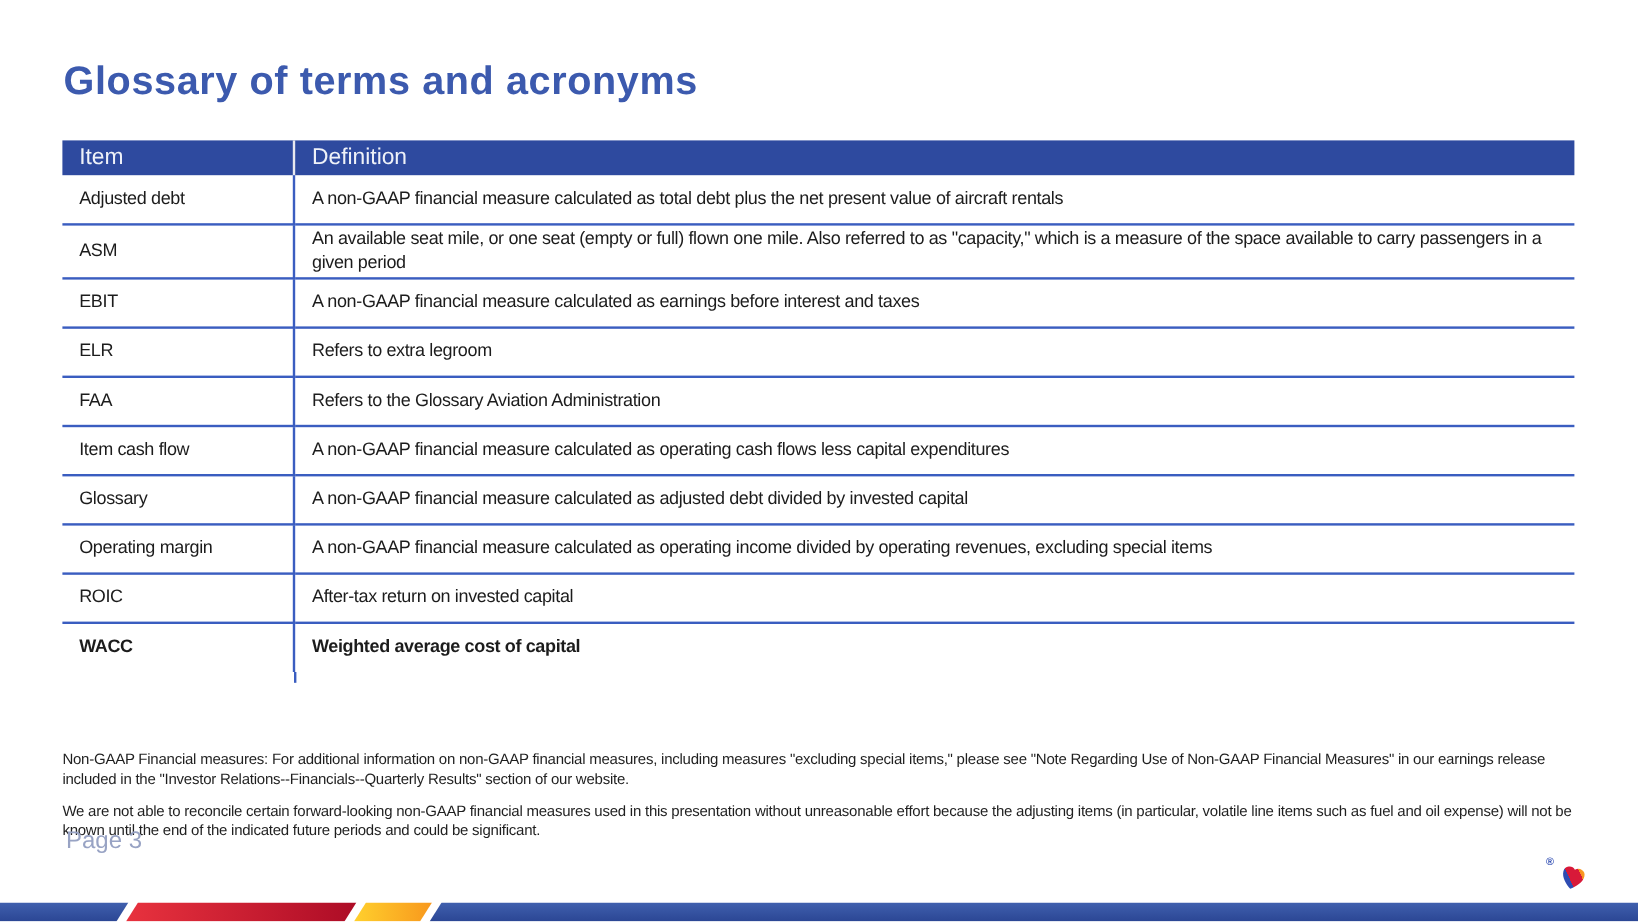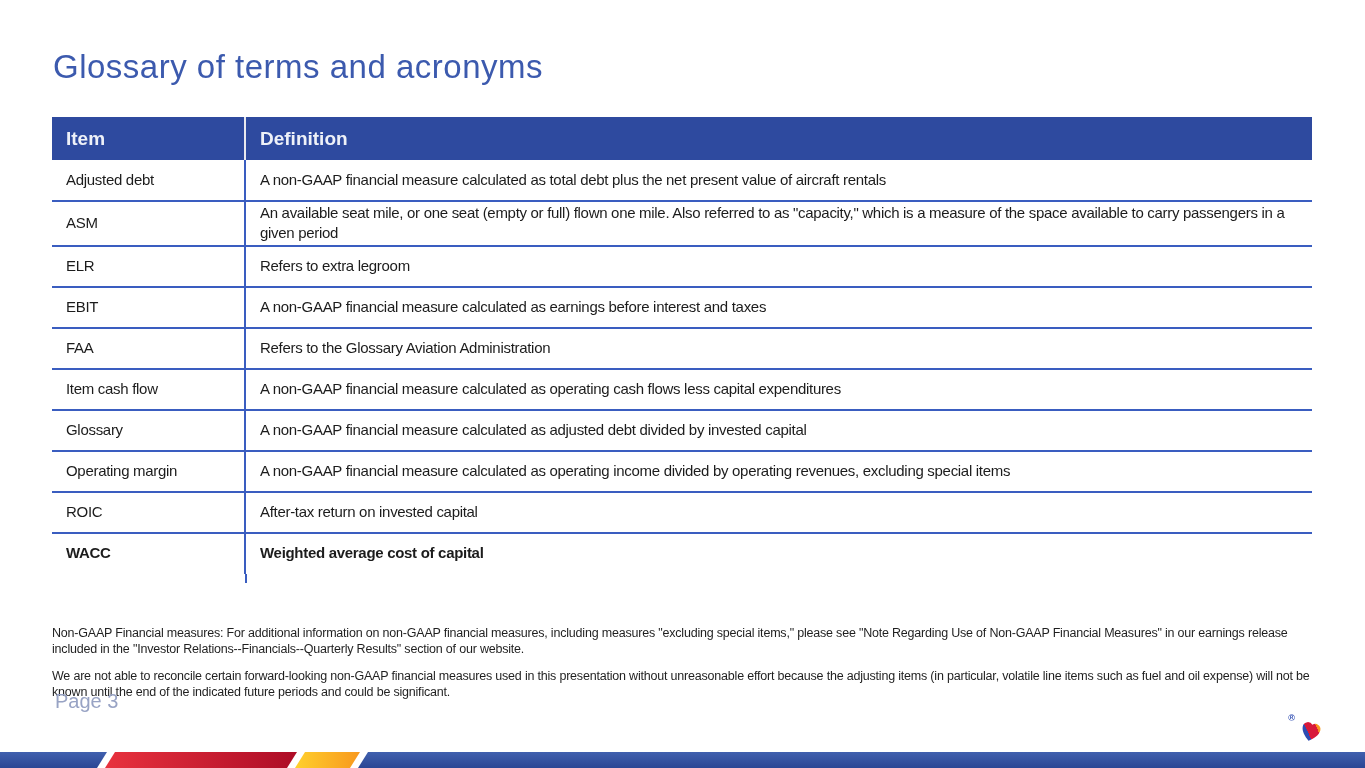--- a/index.html
+++ b/index.html
@@ -5,30 +5,30 @@
   html,body{margin:0;padding:0;}
   body{
     width:1365px;height:768px;overflow:hidden;background:#ffffff;
     font-family:"Liberation Sans","DejaVu Sans",sans-serif;
     position:relative;
   }
   .slide{position:absolute;inset:0;background:#ffffff;}
 
   .title{
     position:absolute;left:53px;top:48px;margin:0;
-    font-size:33px;font-weight:400;letter-spacing:0.5px;
+    font-size:33px;font-weight:700;letter-spacing:0.5px;
     color:var(--title-blue,#3c5aae);
   }
 
   .table-wrap{position:absolute;left:52px;top:117px;width:1260px;}
   table.glossary{border-collapse:collapse;table-layout:fixed;width:1260px;}
   table.glossary th{
     background:var(--header-blue,#2e4a9f);
-    color:#eef1f8;font-size:19px;font-weight:700;text-align:left;
-    padding:0 14px;height:43px;box-sizing:border-box;vertical-align:middle;
+    color:#eef1f8;font-size:19px;font-weight:400;text-align:left;
+    padding:0 14px;height:29px;box-sizing:border-box;vertical-align:middle;
   }
   table.glossary th.item-col{width:193px;border-right:2px solid #e9e9ef;}
   table.glossary td{
     font-size:15px;color:#1c1c1c;letter-spacing:-0.3px;
     padding:1px 14px;height:41px;box-sizing:border-box;
     vertical-align:middle;line-height:1.35;
     border-bottom:2px solid var(--divider-blue,#3a5dc0);
   }
   table.glossary td.item-col{border-right:2px solid var(--divider-blue,#3a5dc0);}
   table.glossary tbody tr:last-child td{border-bottom:none;font-weight:bold;}
@@ -74,26 +74,26 @@
       <tbody id="glossary-body">
           <tr>
             <td class="item-col">Adjusted debt</td>
             <td class="def-col">A non-GAAP financial measure calculated as total debt plus the net present value of aircraft rentals</td>
           </tr>
           <tr>
             <td class="item-col">ASM</td>
             <td class="def-col">An available seat mile, or one seat (empty or full) flown one mile. Also referred to as "capacity," which is a measure of the space available to carry passengers in a given period</td>
           </tr>
           <tr>
+            <td class="item-col">EBIT</td>
+            <td class="def-col">A non-GAAP financial measure calculated as earnings before interest and taxes</td>
+          </tr>
+          <tr>
             <td class="item-col">ELR</td>
             <td class="def-col">Refers to extra legroom</td>
-          </tr>
-          <tr>
-            <td class="item-col">EBIT</td>
-            <td class="def-col">A non-GAAP financial measure calculated as earnings before interest and taxes</td>
           </tr>
           <tr>
             <td class="item-col">FAA</td>
             <td class="def-col">Refers to the Glossary Aviation Administration</td>
           </tr>
           <tr>
             <td class="item-col">Item cash flow</td>
             <td class="def-col">A non-GAAP financial measure calculated as operating cash flows less capital expenditures</td>
           </tr>
           <tr>

